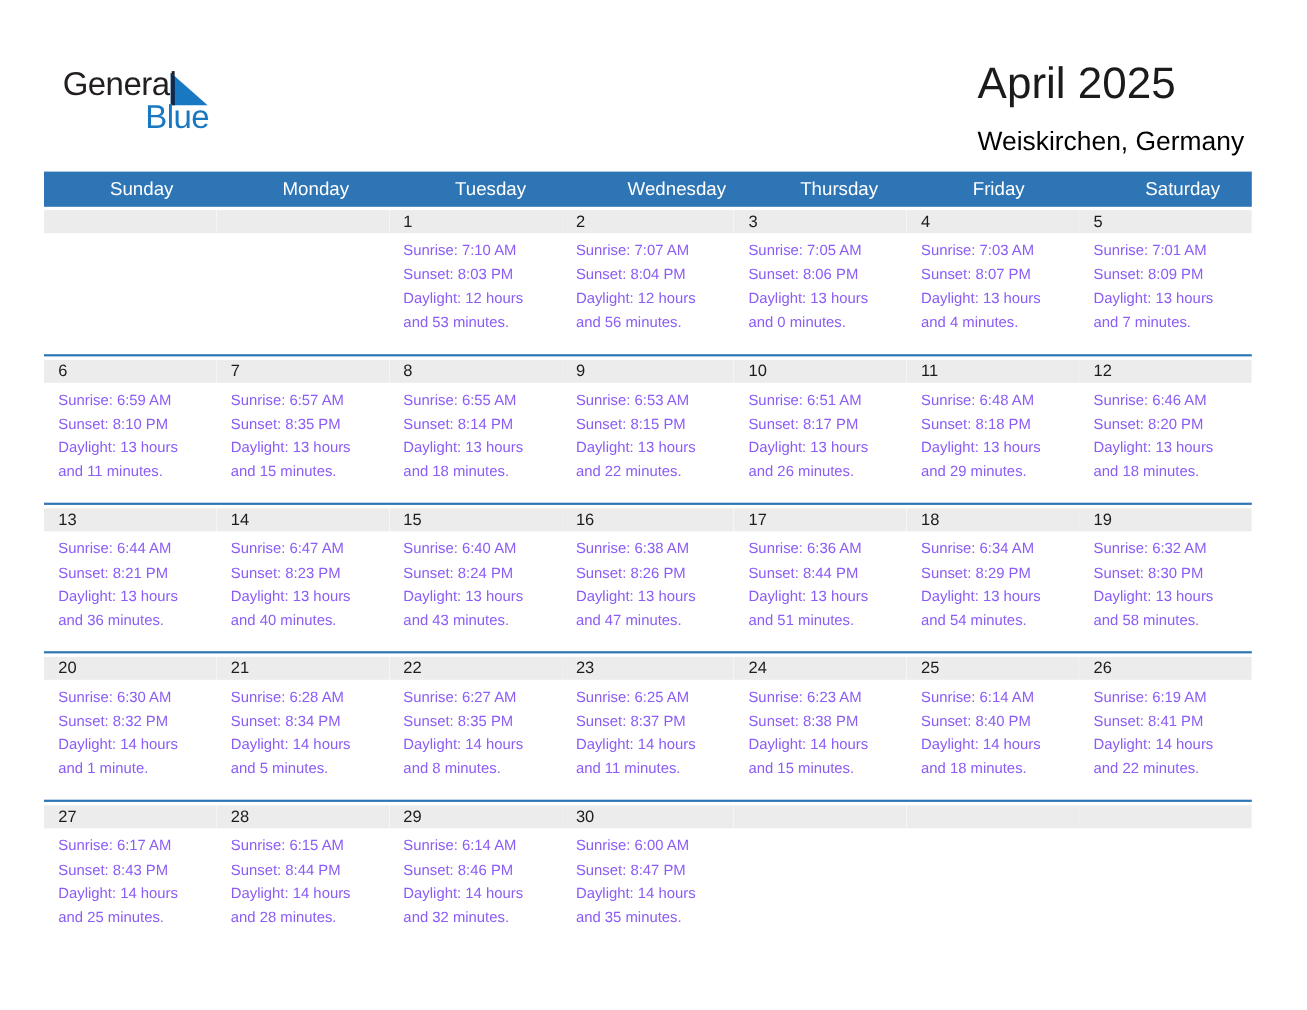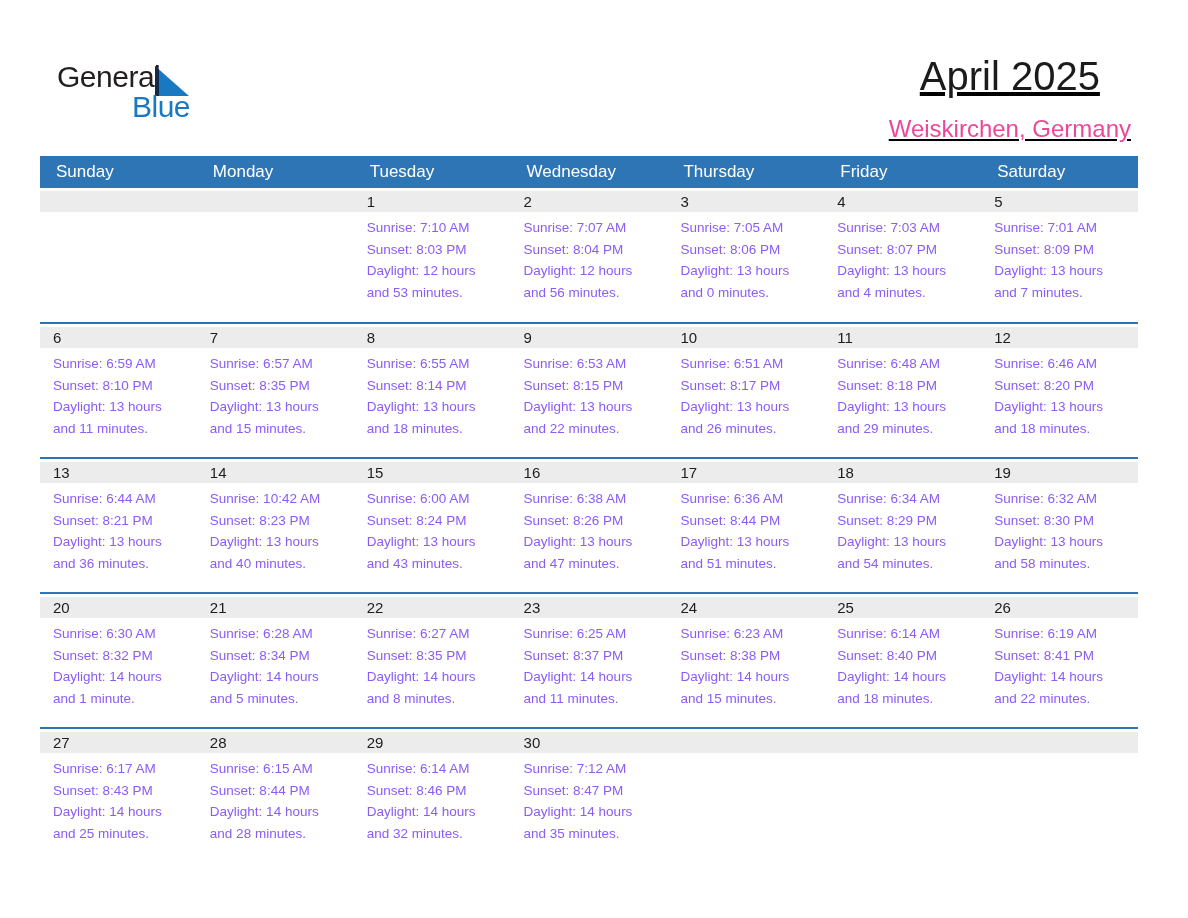--- a/index.html
+++ b/index.html
@@ -22,34 +22,34 @@
     position: absolute; left: 0; top: 2px;
     font-size: 30px; color: #231f20; letter-spacing: -0.5px;
   }
   .logo-triangle { position: absolute; left: 98px; top: 8px; }
   .logo-blue {
     position: absolute; left: 60px; top: 32px;
     font-size: 30px; color: #1878c2; letter-spacing: -0.5px; margin-left: 15px;
   }
 
   
-  .title-block { position: absolute; right: 57px; top: 52px; text-align: center; text-decoration: underline; }
+  .title-block { position: absolute; right: 57px; top: 52px; text-align: left; }
   .month-title { font-size: 40px; color: #1b1b1b; line-height: 48px; }
-  .location-subtitle { font-size: 24px; color: #ec4899; line-height: 30px; margin-top: 14px; }
+  .location-subtitle { font-size: 24px; color: #000000; line-height: 30px; margin-top: 14px; }
 
   
   .calendar { position: absolute; left: 40px; top: 156px; width: 1098px; }
 
   .weekday-row {
     display: grid; grid-template-columns: repeat(7, 1fr);
     background: #2e75b5; height: 32px; align-items: center;
   }
   .weekday {
-    color: #ffffff; font-size: 17px; padding-left: 16px;
-    white-space: nowrap; overflow: hidden;
+    color: #ffffff; font-size: 17px; padding-left: 28px;
+    white-space: nowrap; overflow: hidden; margin-left: 32px;
   }
 
   .week {
     display: grid; grid-template-columns: repeat(7, 1fr);
     height: 135px; box-sizing: border-box;
     border-top: 2px solid #2e75b5; padding-top: 3px;
   }
   .week.first { border-top: none; height: 134px; }
 
   .cell { overflow: hidden; }
@@ -248,32 +248,32 @@
               <div>Sunset: 8:21 PM</div>
               <div>Daylight: 13 hours</div>
               <div>and 36 minutes.</div>
             </div>
           </div>
           <div class="cell">
             <div class="band">
               <span class="daynum">14</span>
             </div>
             <div class="cell-body">
-              <div>Sunrise: 10:42 AM</div>
+              <div>Sunrise: 6:47 AM</div>
               <div>Sunset: 8:23 PM</div>
               <div>Daylight: 13 hours</div>
               <div>and 40 minutes.</div>
             </div>
           </div>
           <div class="cell">
             <div class="band">
               <span class="daynum">15</span>
             </div>
             <div class="cell-body">
-              <div>Sunrise: 6:00 AM</div>
+              <div>Sunrise: 6:40 AM</div>
               <div>Sunset: 8:24 PM</div>
               <div>Daylight: 13 hours</div>
               <div>and 43 minutes.</div>
             </div>
           </div>
           <div class="cell">
             <div class="band">
               <span class="daynum">16</span>
             </div>
             <div class="cell-body">
@@ -428,21 +428,21 @@
               <div>Sunset: 8:46 PM</div>
               <div>Daylight: 14 hours</div>
               <div>and 32 minutes.</div>
             </div>
           </div>
           <div class="cell">
             <div class="band">
               <span class="daynum">30</span>
             </div>
             <div class="cell-body">
-              <div>Sunrise: 7:12 AM</div>
+              <div>Sunrise: 6:00 AM</div>
               <div>Sunset: 8:47 PM</div>
               <div>Daylight: 14 hours</div>
               <div>and 35 minutes.</div>
             </div>
           </div>
           <div class="cell">
             <div class="band"></div>
           </div>
           <div class="cell">
             <div class="band"></div>

